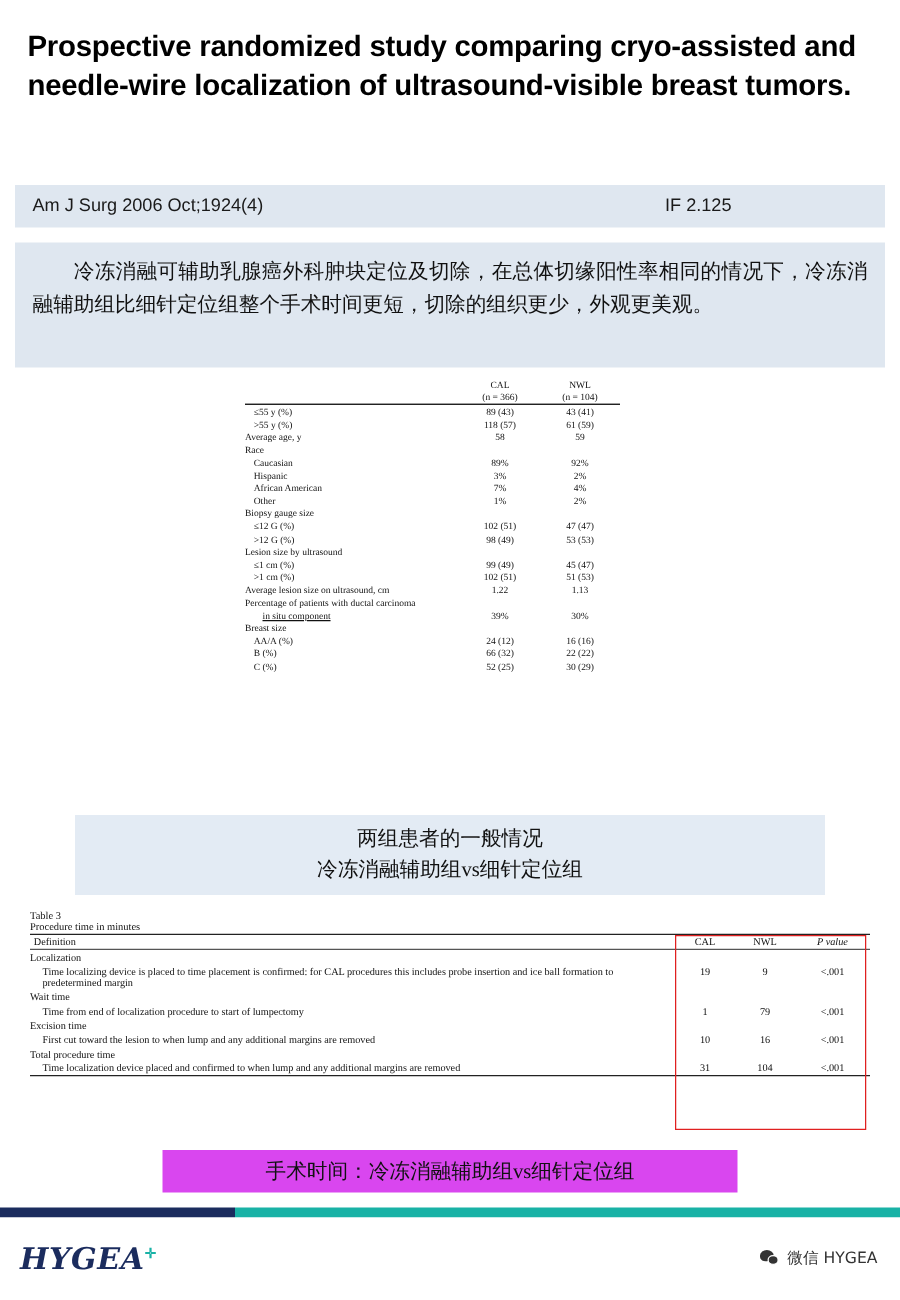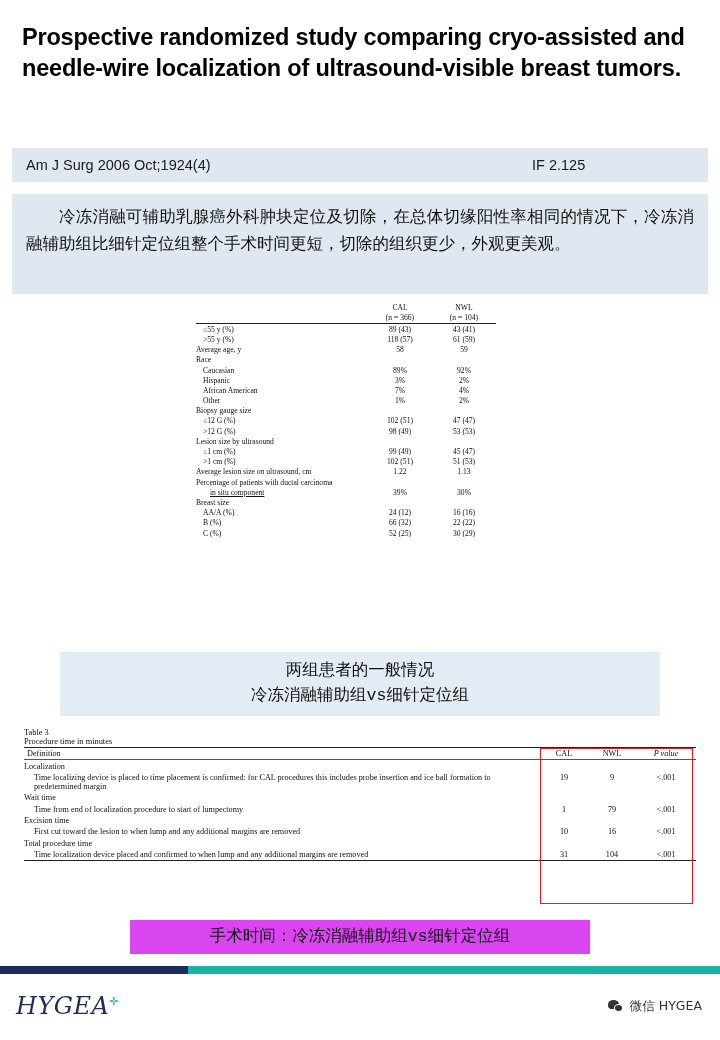--- a/index.html
+++ b/index.html
@@ -104,21 +104,21 @@
     position: absolute;
     left: 60px; top: 652px;
     width: 600px; height: 64px;
     background: #e3ebf4;
     display: flex;
     flex-direction: column;
     align-items: center;
     justify-content: center;
   }
   .caption-line {
-    font-family: Liberation Mono, monospace;
+    font-family: Liberation Serif, serif;
     font-size: 16.5px;
     color: #111;
     line-height: 1.5;
   }
 
   
   .table3-wrap {
     position: absolute;
     left: 24px; top: 728px;
     width: 672px;
@@ -180,21 +180,21 @@
     position: absolute;
     left: 0; top: 974px;
     width: 720px; height: 66px;
     background: #fff;
   }
   .logo {
     position: absolute;
     left: 16px; top: 18px;
     font-family: "DejaVu Serif", "Liberation Serif", serif;
     font-size: 24px;
-    font-weight: normal;
+    font-weight: bold;
     font-style: italic;
     color: #1b2c5e;
     letter-spacing: 0.5px;
   }
   .logo-mark {
     font-size: 11px;
     vertical-align: super;
     color: #19b2a6;
     font-style: normal;
   }

